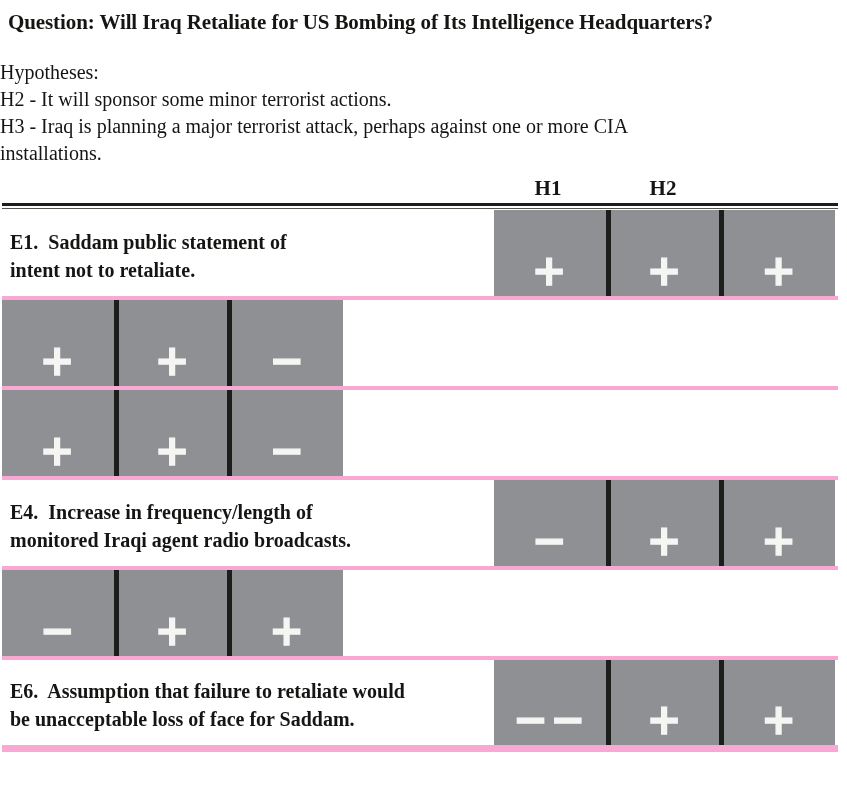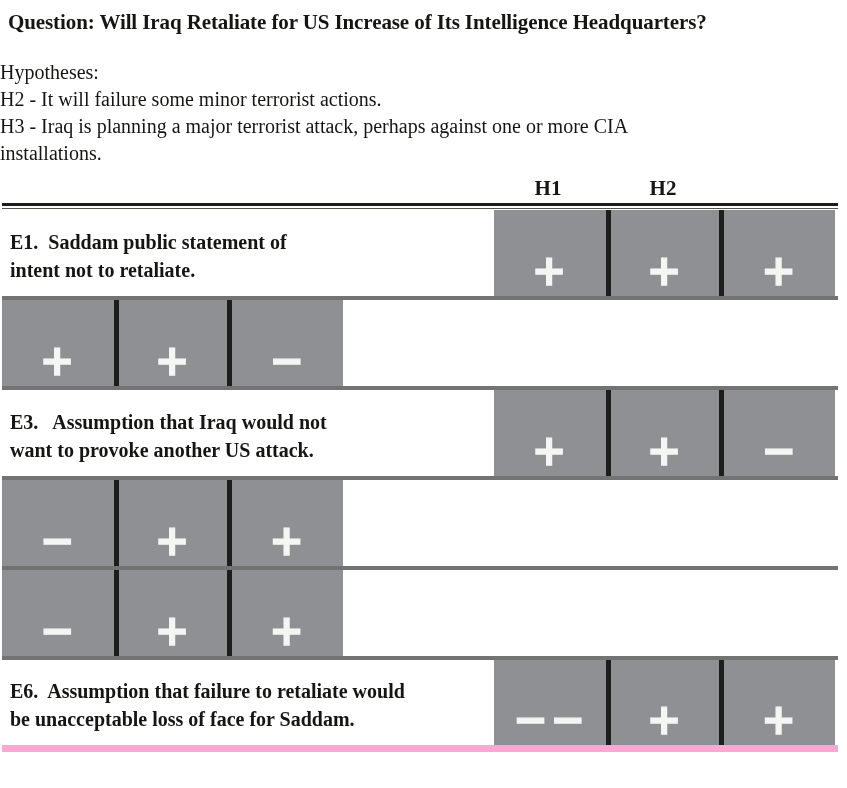--- a/index.html
+++ b/index.html
@@ -22,21 +22,21 @@
   .hcell{text-align:center;margin-top:44px;}
   .hc1{width:112px;}
   .hgap{width:5px;}
   .hc2{width:108px;}
   .hc3{width:111px;}
   .toprule{
     width:836px;height:7px;margin-left:2px;
     background:linear-gradient(to bottom,#1d1d1b 0 3px,#ffffff 3px 5px,#54534e 5px 6px,#ffffff 6px);
   }
   .matrix{width:836px;margin-left:2px;}
-  .row{display:flex;height:86px;border-bottom:4px solid #737373;}
+  .row{display:flex;height:86px;border-bottom:4px solid #f9a8d4;}
   .row:last-child{height:85px;border-bottom:7px solid #f9a8d4;}
   .desc{
     width:492px;box-sizing:border-box;padding:5px 0 0 8px;
     display:flex;flex-direction:column;justify-content:center;
     font-weight:bold;font-size:20px;line-height:28px;white-space:pre-wrap;
     background:#ffffff;
   }
   .cell{
     background:#8e9093;display:flex;justify-content:center;align-items:flex-end;
   }
@@ -49,25 +49,25 @@
     font-size:42px;line-height:46px;color:#f5f5f3;
     -webkit-text-stroke:1.3px #f5f5f3;
     padding-bottom:2px;letter-spacing:2px;
   }
 </style>
 </head>
 <body>
 
 <div class="page">
 
-  <div class="question">Question: Will Iraq Retaliate for US Increase of Its Intelligence Headquarters?</div>
+  <div class="question">Question: Will Iraq Retaliate for US Bombing of Its Intelligence Headquarters?</div>
 
   <div class="hypotheses">
     <div class="hyp-line">Hypotheses:</div>
-    <div class="hyp-line">H2 - It will failure some minor terrorist actions.</div>
+    <div class="hyp-line">H2 - It will sponsor some minor terrorist actions.</div>
     <div class="hyp-line">H3 - Iraq is planning a major terrorist attack, perhaps against one or more CIA
 installations.</div>
   </div>
 
   <div class="header-row">
     <div class="spacer"></div>
     <div class="hcell hc1">H1</div>
     <div class="hgap"></div>
     <div class="hcell hc2">H2</div>
     <div class="hgap"></div>
@@ -101,36 +101,36 @@
       <div class="cell c2">
           <span class="sign">+</span>
         </div>
       <div class="vline"></div>
       <div class="cell c3">
           <span class="sign">−</span>
         </div>
     </div>
 
     <div class="row">
-      <div class="desc">E3.   Assumption that Iraq would not
-want to provoke another US attack.</div>
       <div class="cell c1">
           <span class="sign">+</span>
         </div>
       <div class="vline"></div>
       <div class="cell c2">
           <span class="sign">+</span>
         </div>
       <div class="vline"></div>
       <div class="cell c3">
           <span class="sign">−</span>
         </div>
     </div>
 
     <div class="row">
+      <div class="desc">E4.  Increase in frequency/length of
+monitored Iraqi agent radio broadcasts.</div>
       <div class="cell c1">
           <span class="sign">−</span>
         </div>
       <div class="vline"></div>
       <div class="cell c2">
           <span class="sign">+</span>
         </div>
       <div class="vline"></div>
       <div class="cell c3">
           <span class="sign">+</span>

